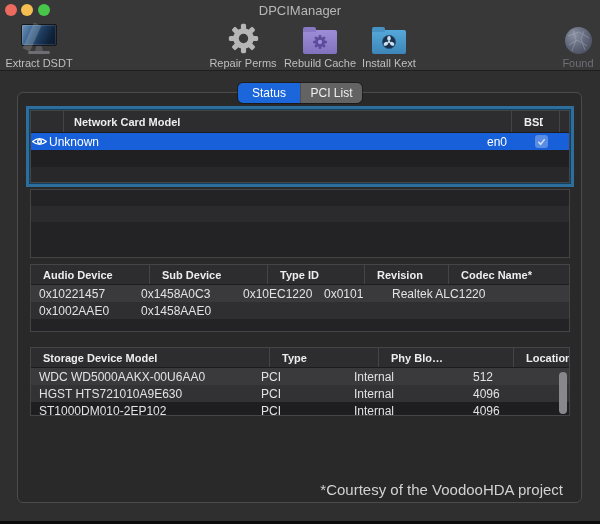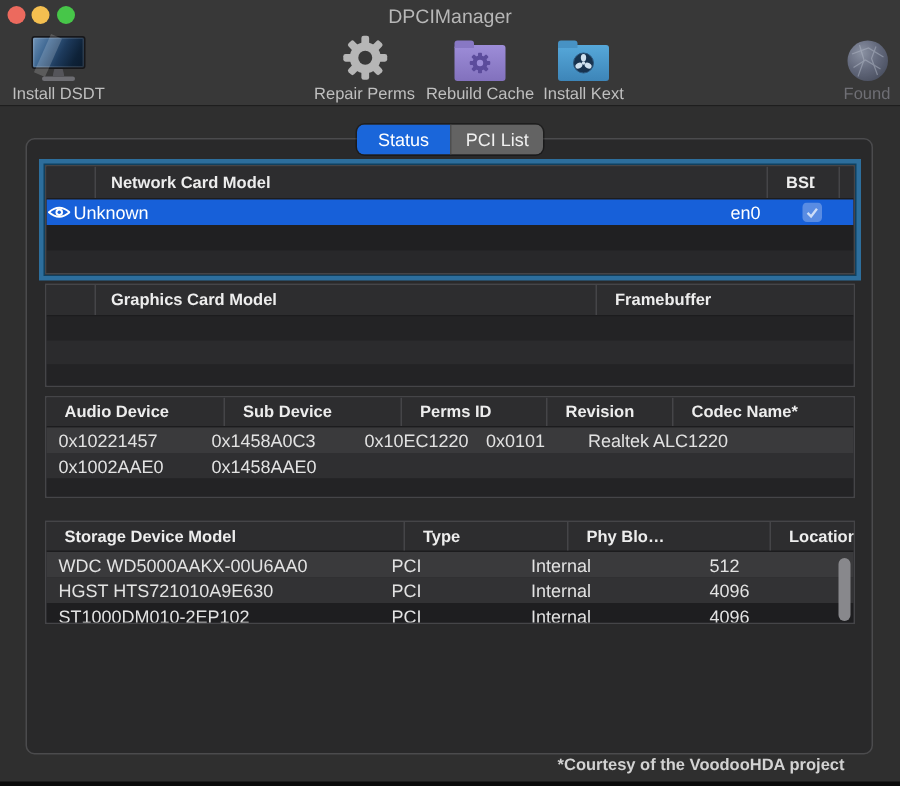--- a/index.html
+++ b/index.html
@@ -110,21 +110,21 @@
   .t-storage{top:347px;height:69px;}
   .grid-sto{grid-template-columns:222px 93px 119px 106px;}
   .t-storage .thead{height:20px;}
   .t-storage .row{height:17px;}
   .t-storage .row.r1{background:#3a3a3c;}
   .t-storage .row.r2{background:#323234;}
   .t-storage .row.r3{background:#1e1e20;}
   .vscroll{position:absolute;right:1px;top:21px;bottom:1px;width:10px;}
   .vthumb{position:absolute;right:1px;top:3px;width:8px;height:42px;border-radius:4px;background:#88888c;}
   
-  .footer-note{position:absolute;right:37px;top:504px;font-size:11px;font-weight:bold;color:#d2d2d2;}
+  .footer-note{position:absolute;right:37px;top:481px;font-size:15px;font-weight:normal;color:#d2d2d2;}
   .window-bottom{position:absolute;left:0;bottom:0;width:600px;height:3px;background:#0b0b0b;}
 </style>
 </head>
 <body>
 
 <div id="window">
 
   <div class="titlebar">
     <div class="tl close"></div>
     <div class="tl min"></div>
@@ -135,21 +135,21 @@
   <div class="toolbar">
 
     <div class="tb-item tb-extract">
       <div class="ic">
         <div class="imac">
             <div class="screen"></div>
             <div class="stand"></div>
             <div class="base"></div>
           </div>
       </div>
-      <div class="lbl">Install DSDT</div>
+      <div class="lbl">Extract DSDT</div>
     </div>
 
     <div class="tb-item tb-repair">
       <div class="ic">
         <svg width="31" height="31" viewBox="0 0 36 36">
           <g transform="translate(18,18)" fill="#b6b6b6">
             <rect x="-3" y="-17" width="6" height="8" rx="1.8"></rect>
             <rect x="-3" y="-17" width="6" height="8" rx="1.8" transform="rotate(45)"></rect>
             <rect x="-3" y="-17" width="6" height="8" rx="1.8" transform="rotate(90)"></rect>
             <rect x="-3" y="-17" width="6" height="8" rx="1.8" transform="rotate(135)"></rect>
@@ -253,36 +253,30 @@
             <polyline points="3,7.5 6,10.5 11,4" fill="none" stroke="rgba(255,255,255,0.7)" stroke-width="2"></polyline>
           </svg>
         </span>
       </div>
     </div>
     <div class="row e1"></div>
     <div class="row e2"></div>
   </div>
 
   <div class="table t-graphics">
-    <div class="thead grid-gfx">
-      <div class="th"></div>
-      <div class="th model">Graphics Card Model</div>
-      <div class="th">Framebuffer</div>
-      <div class="th">Ports</div>
-    </div>
     <div class="row e1"></div>
     <div class="row e2"></div>
     <div class="row e1"></div>
   </div>
 
   <div class="table t-audio">
     <div class="thead grid-aud">
       <div class="th">Audio Device</div>
       <div class="th">Sub Device</div>
-      <div class="th">Perms ID</div>
+      <div class="th">Type ID</div>
       <div class="th">Revision</div>
       <div class="th">Codec Name*</div>
     </div>
     <div class="row r1 grid-aud">
       <div class="td">0x10221457</div>
       <div class="td">0x1458A0C3</div>
       <div class="td">0x10EC1220</div>
       <div class="td">0x0101</div>
       <div class="td">Realtek ALC1220</div>
     </div>

